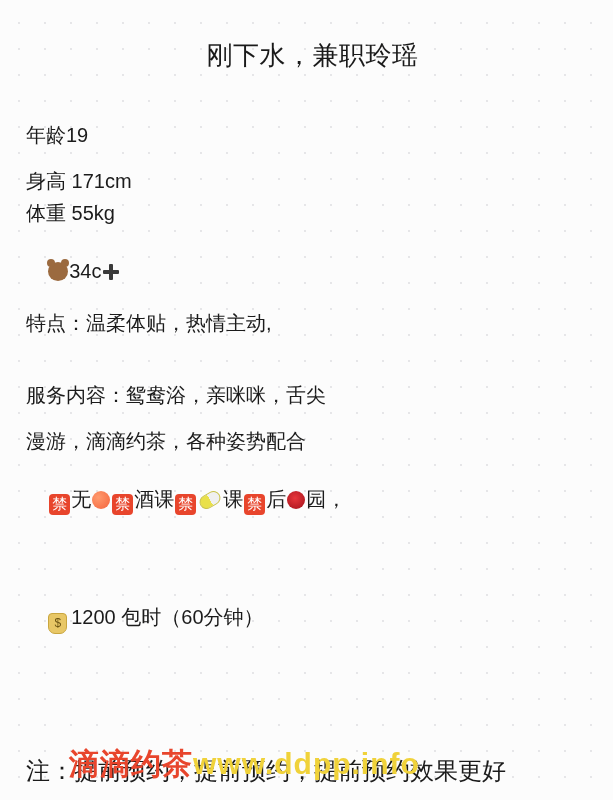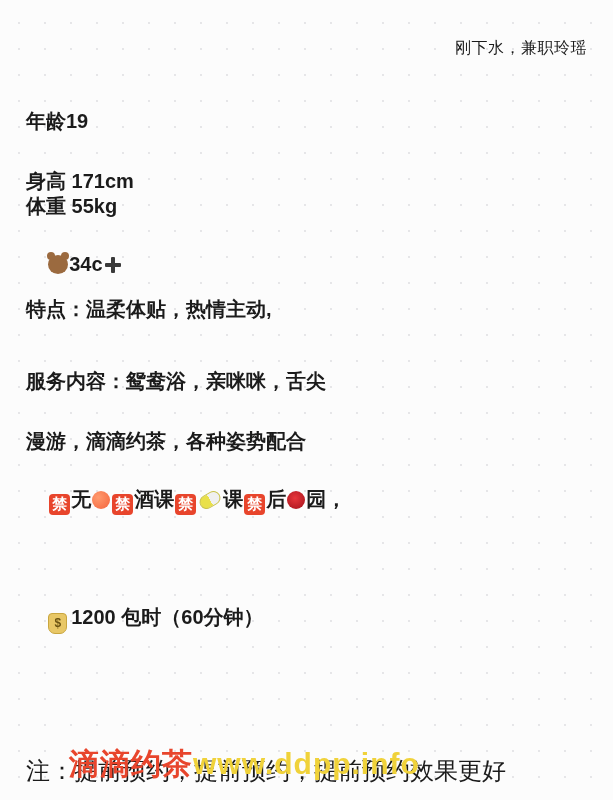--- a/index.html
+++ b/index.html
@@ -25,40 +25,40 @@
     background-position: 6px 10px;
   }
   .content {
     position: relative;
     z-index: 2;
     padding: 0 26px;
     box-sizing: border-box;
     height: 100%;
   }
   .title {
-    text-align: right;
-    font-size: 16px;
+    text-align: center;
+    font-size: 26px;
     color: #1a1a1a;
     letter-spacing: 0.5px;
     margin-top: 38px;
     margin-bottom: 0;
     padding-left: 12px;
     font-weight: 400;
   }
   .line {
     font-size: 20px;
     color: #1b1b1b;
     line-height: 1.0;
     white-space: pre-wrap;
-    font-weight: 700;
+    font-weight: 400;
   }
   .gap-lg { margin-top: 52px; }
-  .gap-md { margin-top: 40px; }
+  .gap-md { margin-top: 26px; }
   .gap-sm { margin-top: 18px; }
-  .gap-xs { margin-top: 5px; }
+  .gap-xs { margin-top: 12px; }
   .ban {
     display: inline-block;
     background: #e8452c;
     color: #fff;
     border-radius: 4px;
     font-size: 15px;
     line-height: 20px;
     width: 21px;
     height: 21px;
     text-align: center;

